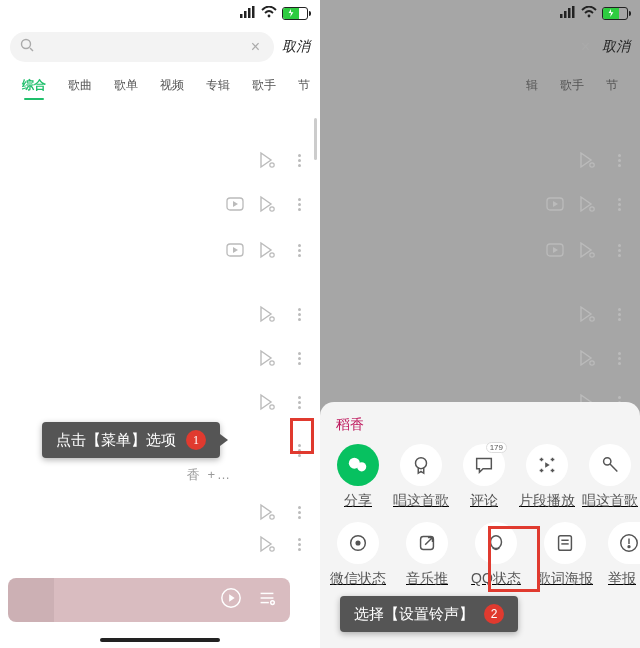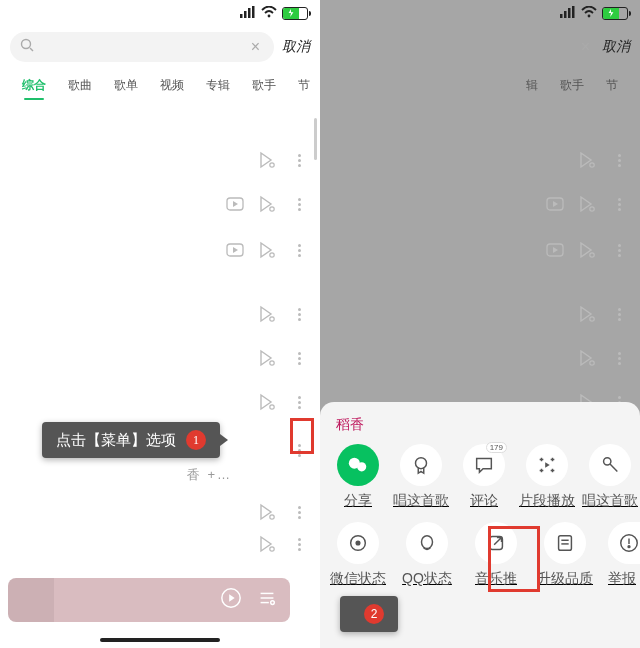--- a/index.html
+++ b/index.html
@@ -497,56 +497,57 @@
             <svg viewBox="0 0 24 24" fill="none" stroke="#555" stroke-width="1.6">
               <circle cx="12" cy="12" r="8"></circle>
               <circle cx="12" cy="12" r="2" fill="#555"></circle>
             </svg>
           </div>
           <div class="glabel">微信状态</div>
         </div>
       <div class="gitem">
           <div class="gicon">
             <svg viewBox="0 0 24 24" fill="none" stroke="#555" stroke-width="1.6">
+              <rect x="5" y="5" width="14" height="14" rx="3"></rect>
+              <path d="M10 14 L18 6 M18 6 h-5 M18 6 v5"></path>
+            </svg>
+          </div>
+          <div class="glabel">音乐推</div>
+        </div>
+      <div class="gitem">
+          <div class="gicon">
+            <svg viewBox="0 0 24 24" fill="none" stroke="#555" stroke-width="1.6">
               <ellipse cx="12" cy="11" rx="6" ry="7"></ellipse>
               <path d="M8 17 Q12 21 16 17"></path>
             </svg>
           </div>
           <div class="glabel">QQ状态</div>
-        </div>
-      <div class="gitem">
-          <div class="gicon">
-            <svg viewBox="0 0 24 24" fill="none" stroke="#555" stroke-width="1.6">
-              <rect x="5" y="5" width="14" height="14" rx="3"></rect>
-              <path d="M10 14 L18 6 M18 6 h-5 M18 6 v5"></path>
-            </svg>
-          </div>
-          <div class="glabel">音乐推</div>
         </div>
       <div class="gitem">
           <div class="gicon">
             <svg viewBox="0 0 24 24" fill="none" stroke="#555" stroke-width="1.6">
               <rect x="5" y="4" width="14" height="16" rx="2"></rect>
               <line x1="8" y1="9" x2="16" y2="9"></line>
               <line x1="8" y1="13" x2="16" y2="13"></line>
             </svg>
           </div>
-          <div class="glabel">升级品质</div>
+          <div class="glabel">歌词海报</div>
         </div>
       <div class="gitem cut">
           <div class="gicon">
             <svg viewBox="0 0 24 24" fill="none" stroke="#555" stroke-width="1.6">
               <circle cx="12" cy="12" r="9"></circle>
               <line x1="12" y1="7" x2="12" y2="13"></line>
               <circle cx="12" cy="16" r="1" fill="#555"></circle>
             </svg>
           </div>
           <div class="glabel">举报</div>
         </div>
     </div>
   </div>
   <div class="home-ind light"></div>
 
   <div class="red-box" style="bottom:56px; left:168px; width:52px; height:66px;"></div>
   <div class="callout" style="bottom:16px; left:20px;">
+    <span>选择【设置铃声】</span>
     <span class="badge">2</span>
   </div>
 </div>
 
 </body></html>

